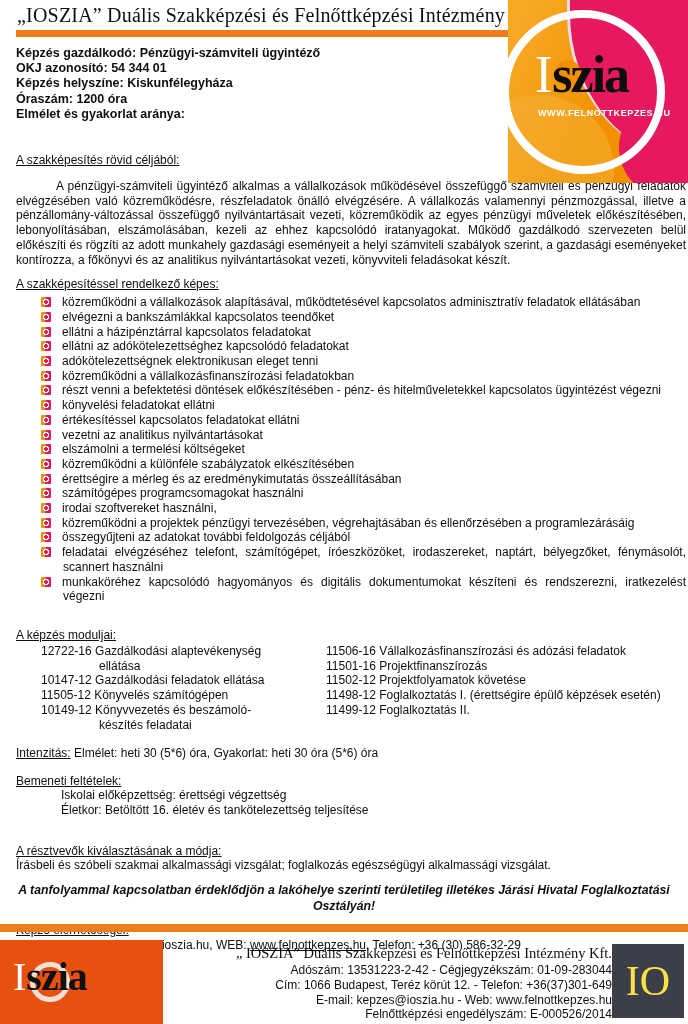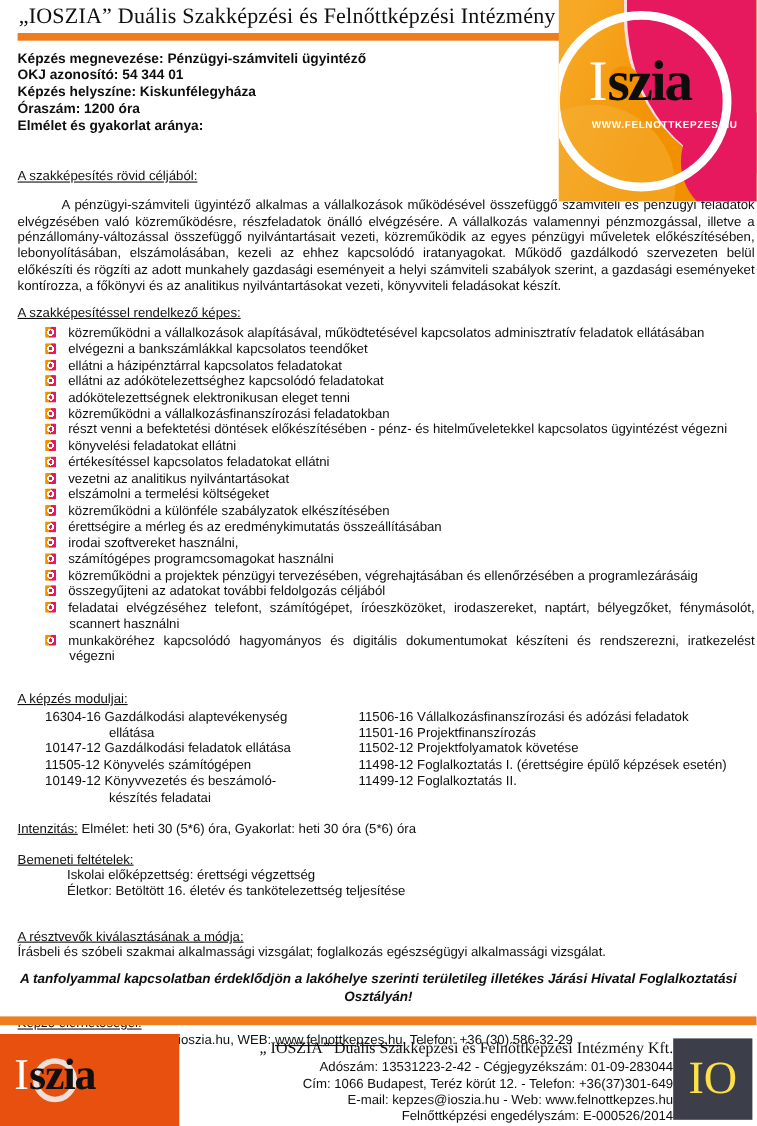--- a/index.html
+++ b/index.html
@@ -98,21 +98,21 @@
       <div class="blob-pink"></div>
       <div class="blob-pink2"></div>
       <div class="ring"></div>
       <div class="logo-text">
         <span class="lt-dot"></span><span class="lt-i">I</span><span class="lt-szia">szia</span>
       </div>
       <div class="logo-url">WWW.FELNOTTKEPZES.HU</div>
     </div>
 
     <div class="course-info">
-      <div>Képzés megnevezése: Pénzügyi-számviteli ügyintéző</div>
+      <div>Képzés gazdálkodó: Pénzügyi-számviteli ügyintéző</div>
       <div>OKJ azonosító: 54 344 01</div>
       <div>Képzés helyszíne: Kiskunfélegyháza</div>
       <div>Óraszám: 1200 óra</div>
       <div>Elmélet és gyakorlat aránya:</div>
     </div>
 
     <div class="heading desc-heading">A szakképesítés rövid céljából:</div>
     <div class="desc-text">A pénzügyi-számviteli ügyintéző alkalmas a vállalkozások működésével összefüggő számviteli és pénzügyi feladatok elvégzésében való közreműködésre, részfeladatok önálló elvégzésére. A vállalkozás valamennyi pénzmozgással, illetve a pénzállomány-változással összefüggő nyilvántartásait vezeti, közreműködik az egyes pénzügyi műveletek előkészítésében, lebonyolításában, elszámolásában, kezeli az ehhez kapcsolódó iratanyagokat. Működő gazdálkodó szervezeten belül előkészíti és rögzíti az adott munkahely gazdasági eseményeit a helyi számviteli szabályok szerint, a gazdasági eseményeket kontírozza, a főkönyvi és az analitikus nyilvántartásokat vezeti, könyvviteli feladásokat készít.</div>
 
     <div class="heading cap-heading">A szakképesítéssel rendelkező képes:</div>
@@ -123,32 +123,32 @@
       <div class="cap-item"><span class="bullet"></span><span>ellátni az adókötelezettséghez kapcsolódó feladatokat</span></div>
       <div class="cap-item"><span class="bullet"></span><span>adókötelezettségnek elektronikusan eleget tenni</span></div>
       <div class="cap-item"><span class="bullet"></span><span>közreműködni a vállalkozásfinanszírozási feladatokban</span></div>
       <div class="cap-item"><span class="bullet"></span><span>részt venni a befektetési döntések előkészítésében - pénz- és hitelműveletekkel kapcsolatos ügyintézést végezni</span></div>
       <div class="cap-item"><span class="bullet"></span><span>könyvelési feladatokat ellátni</span></div>
       <div class="cap-item"><span class="bullet"></span><span>értékesítéssel kapcsolatos feladatokat ellátni</span></div>
       <div class="cap-item"><span class="bullet"></span><span>vezetni az analitikus nyilvántartásokat</span></div>
       <div class="cap-item"><span class="bullet"></span><span>elszámolni a termelési költségeket</span></div>
       <div class="cap-item"><span class="bullet"></span><span>közreműködni a különféle szabályzatok elkészítésében</span></div>
       <div class="cap-item"><span class="bullet"></span><span>érettségire a mérleg és az eredménykimutatás összeállításában</span></div>
+      <div class="cap-item"><span class="bullet"></span><span>számítógépes programcsomagokat használni</span></div>
       <div class="cap-item"><span class="bullet"></span><span>irodai szoftvereket használni,</span></div>
-      <div class="cap-item"><span class="bullet"></span><span>számítógépes programcsomagokat használni</span></div>
       <div class="cap-item"><span class="bullet"></span><span>közreműködni a projektek pénzügyi tervezésében, végrehajtásában és ellenőrzésében a programlezárásáig</span></div>
       <div class="cap-item"><span class="bullet"></span><span>összegyűjteni az adatokat további feldolgozás céljából</span></div>
       <div class="cap-item"><span class="bullet"></span><span>feladatai elvégzéséhez telefont, számítógépet, íróeszközöket, irodaszereket, naptárt, bélyegzőket, fénymásolót, scannert használni</span></div>
       <div class="cap-item"><span class="bullet"></span><span>munkaköréhez kapcsolódó hagyományos és digitális dokumentumokat készíteni és rendszerezni, iratkezelést végezni</span></div>
     </div>
 
     <div class="heading modules-heading">A képzés moduljai:</div>
     <div class="modules">
       <div class="mod-col-left">
-        <div class="module">16304-16 Gazdálkodási alaptevékenység ellátása</div>
+        <div class="module">12722-16 Gazdálkodási alaptevékenység ellátása</div>
         <div class="module">10147-12 Gazdálkodási feladatok ellátása</div>
         <div class="module">11505-12 Könyvelés számítógépen</div>
         <div class="module">10149-12 Könyvvezetés és beszámoló-készítés feladatai</div>
       </div>
       <div class="mod-col-right">
         <div class="module">11506-16 Vállalkozásfinanszírozási és adózási feladatok</div>
         <div class="module">11501-16 Projektfinanszírozás</div>
         <div class="module">11502-12 Projektfolyamatok követése</div>
         <div class="module">11498-12 Foglalkoztatás I. (érettségire épülő képzések esetén)</div>
         <div class="module">11499-12 Foglalkoztatás II.</div>

